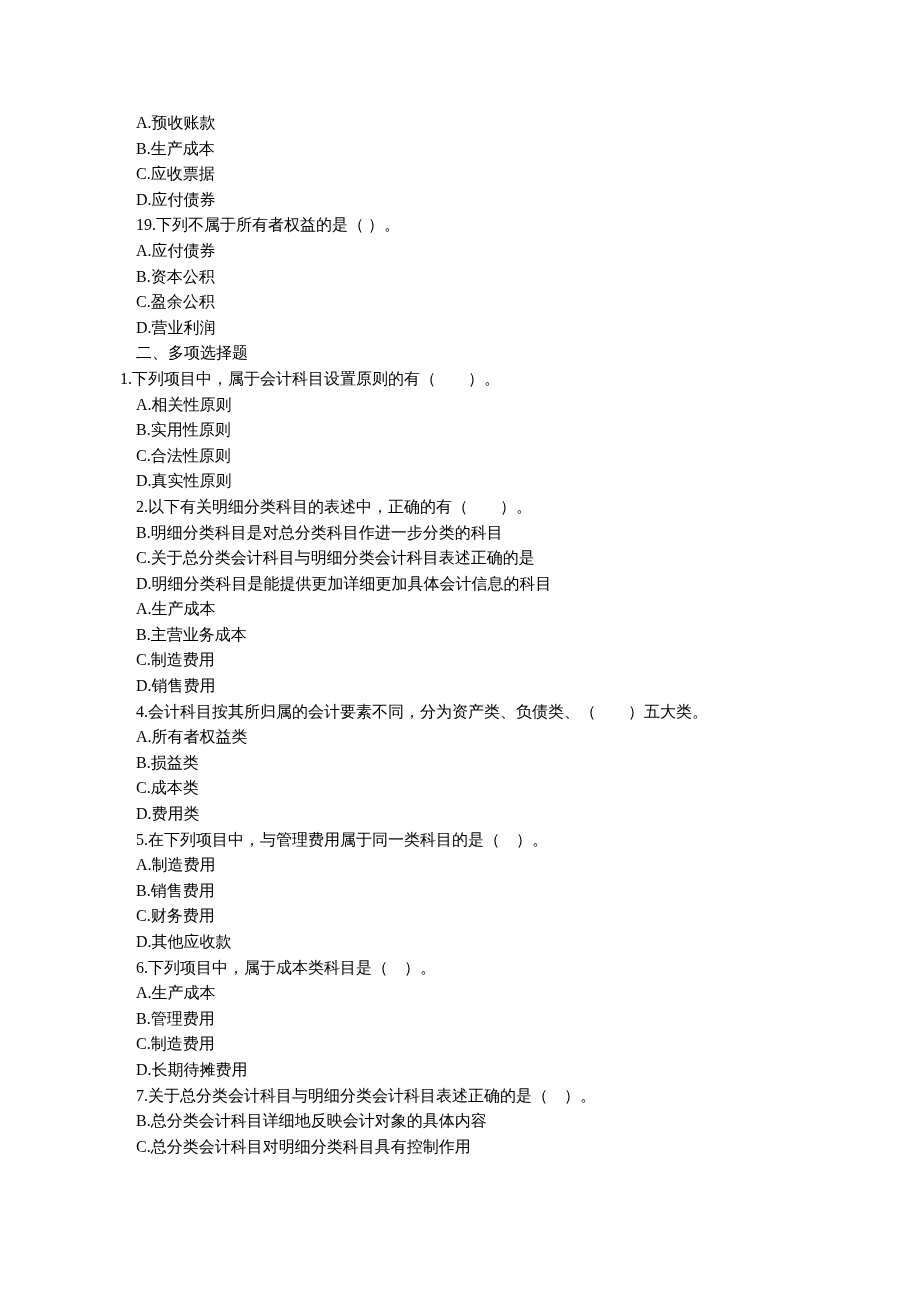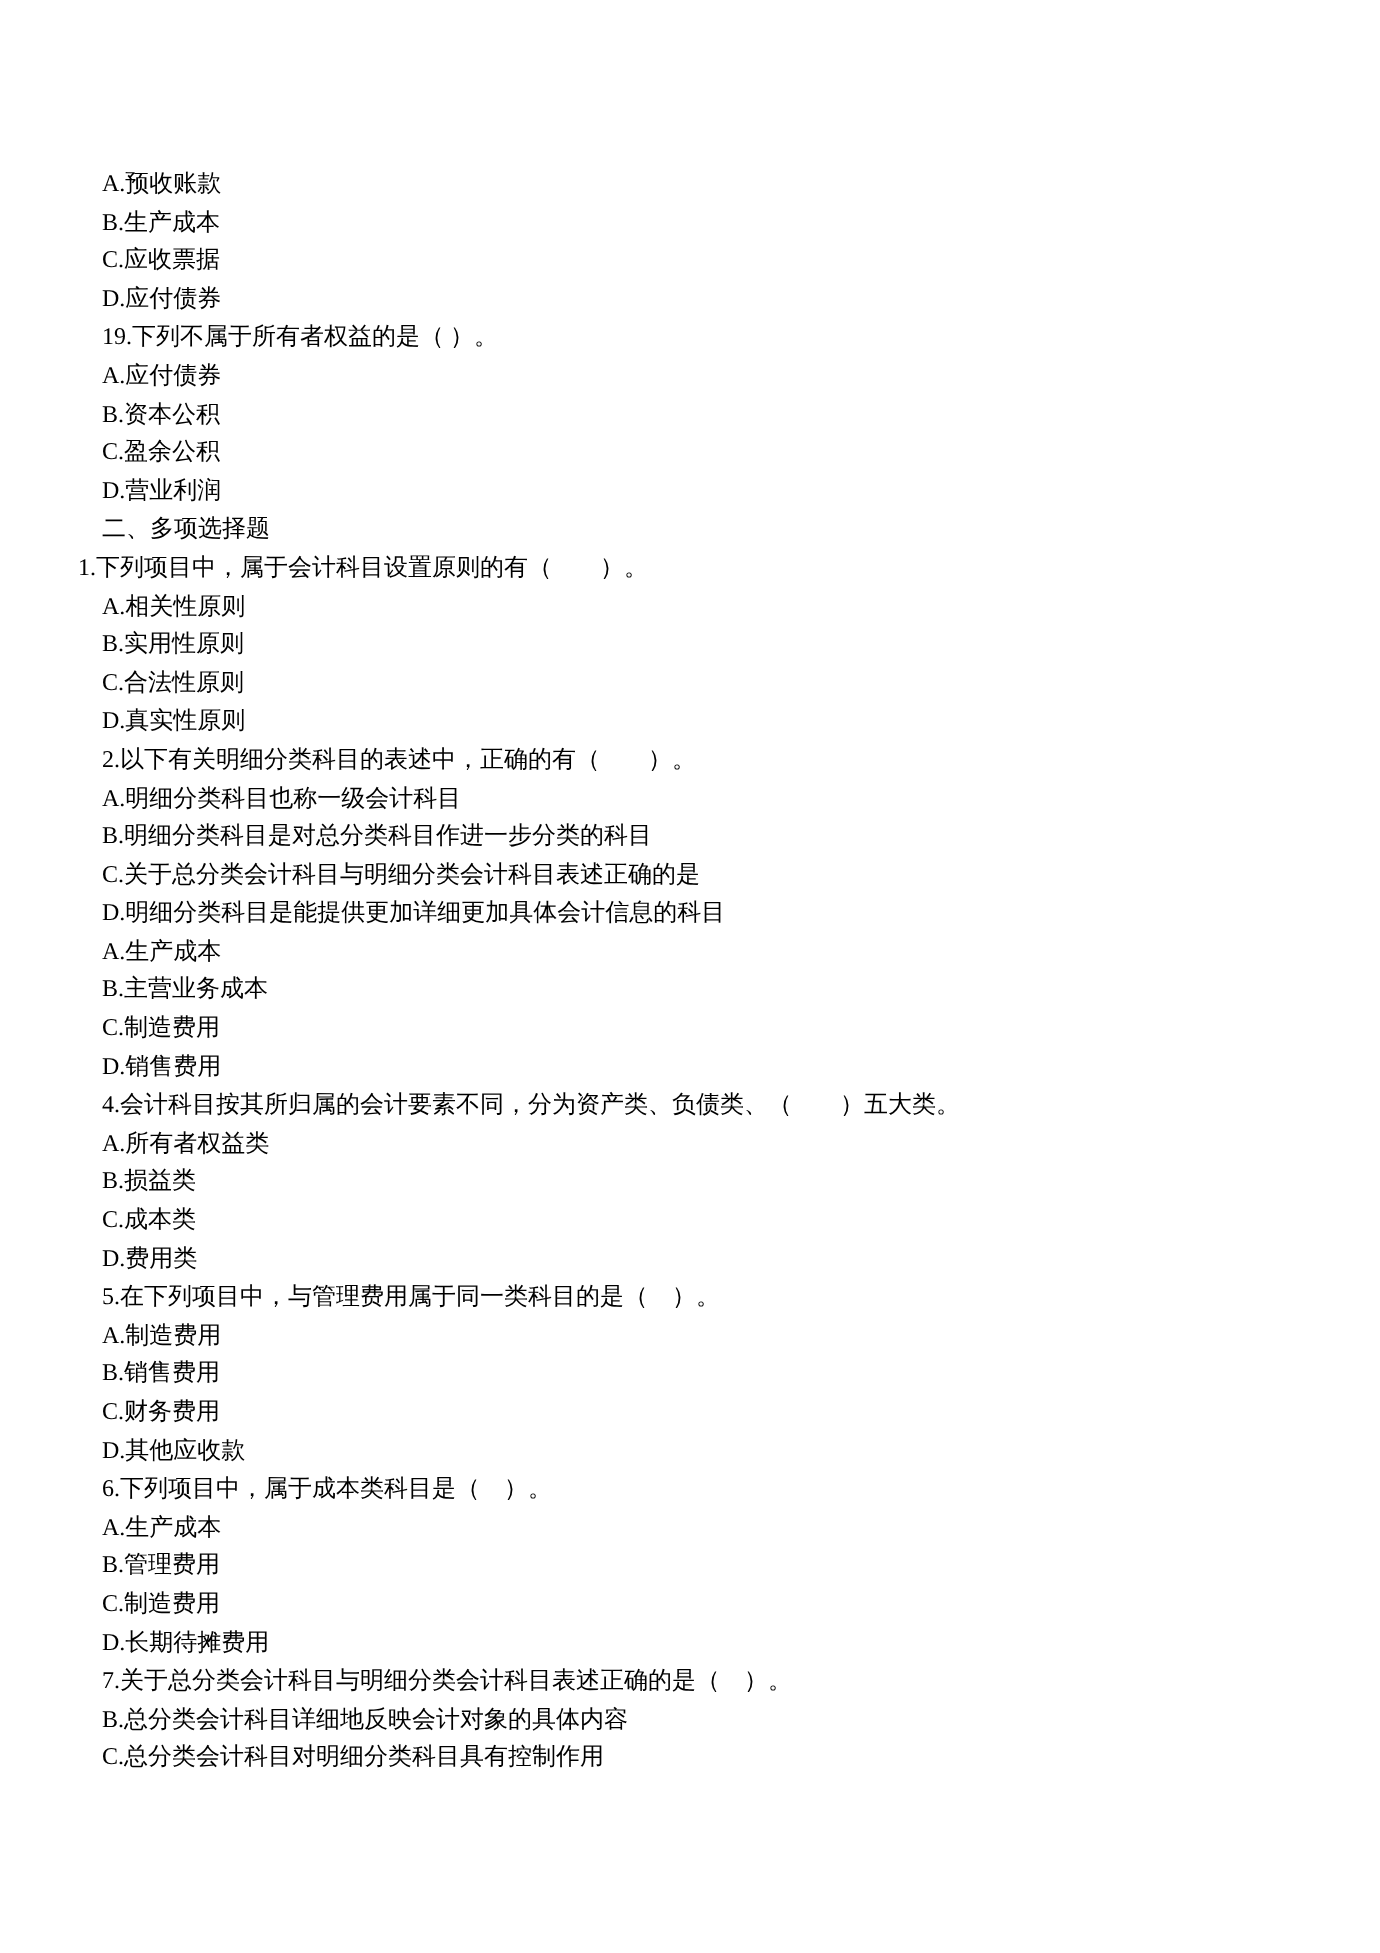--- a/index.html
+++ b/index.html
@@ -6,21 +6,21 @@
     margin: 0;
     padding: 0;
     background: #ffffff;
     width: 920px;
     font-family: "SimSun", "宋体", serif;
     font-size: 16px;
     color: #000000;
     line-height: 1.6;
   }
   .page {
-    padding: 110px 60px 60px 52px;
+    padding: 110px 60px 60px 120px;
     box-sizing: border-box;
   }
   .line {
     white-space: pre;
     margin: 0;
   }
   .indent {
     padding-left: 1em;
   }
   .no-indent {
@@ -41,21 +41,20 @@
     <p class="line indent">B.资本公积</p>
     <p class="line indent">C.盈余公积</p>
     <p class="line indent">D.营业利润</p>
     <p class="line indent">二、多项选择题</p>
     <p class="line no-indent">1.下列项目中，属于会计科目设置原则的有（　　）。</p>
     <p class="line indent">A.相关性原则</p>
     <p class="line indent">B.实用性原则</p>
     <p class="line indent">C.合法性原则</p>
     <p class="line indent">D.真实性原则</p>
     <p class="line indent">2.以下有关明细分类科目的表述中，正确的有（　　）。</p>
-    <p class="line indent">A.明细分类科目也称一级会计科目</p>
     <p class="line indent">B.明细分类科目是对总分类科目作进一步分类的科目</p>
     <p class="line indent">C.关于总分类会计科目与明细分类会计科目表述正确的是</p>
     <p class="line indent">D.明细分类科目是能提供更加详细更加具体会计信息的科目</p>
     <p class="line indent">A.生产成本</p>
     <p class="line indent">B.主营业务成本</p>
     <p class="line indent">C.制造费用</p>
     <p class="line indent">D.销售费用</p>
     <p class="line indent">4.会计科目按其所归属的会计要素不同，分为资产类、负债类、（　　）五大类。</p>
     <p class="line indent">A.所有者权益类</p>
     <p class="line indent">B.损益类</p>

